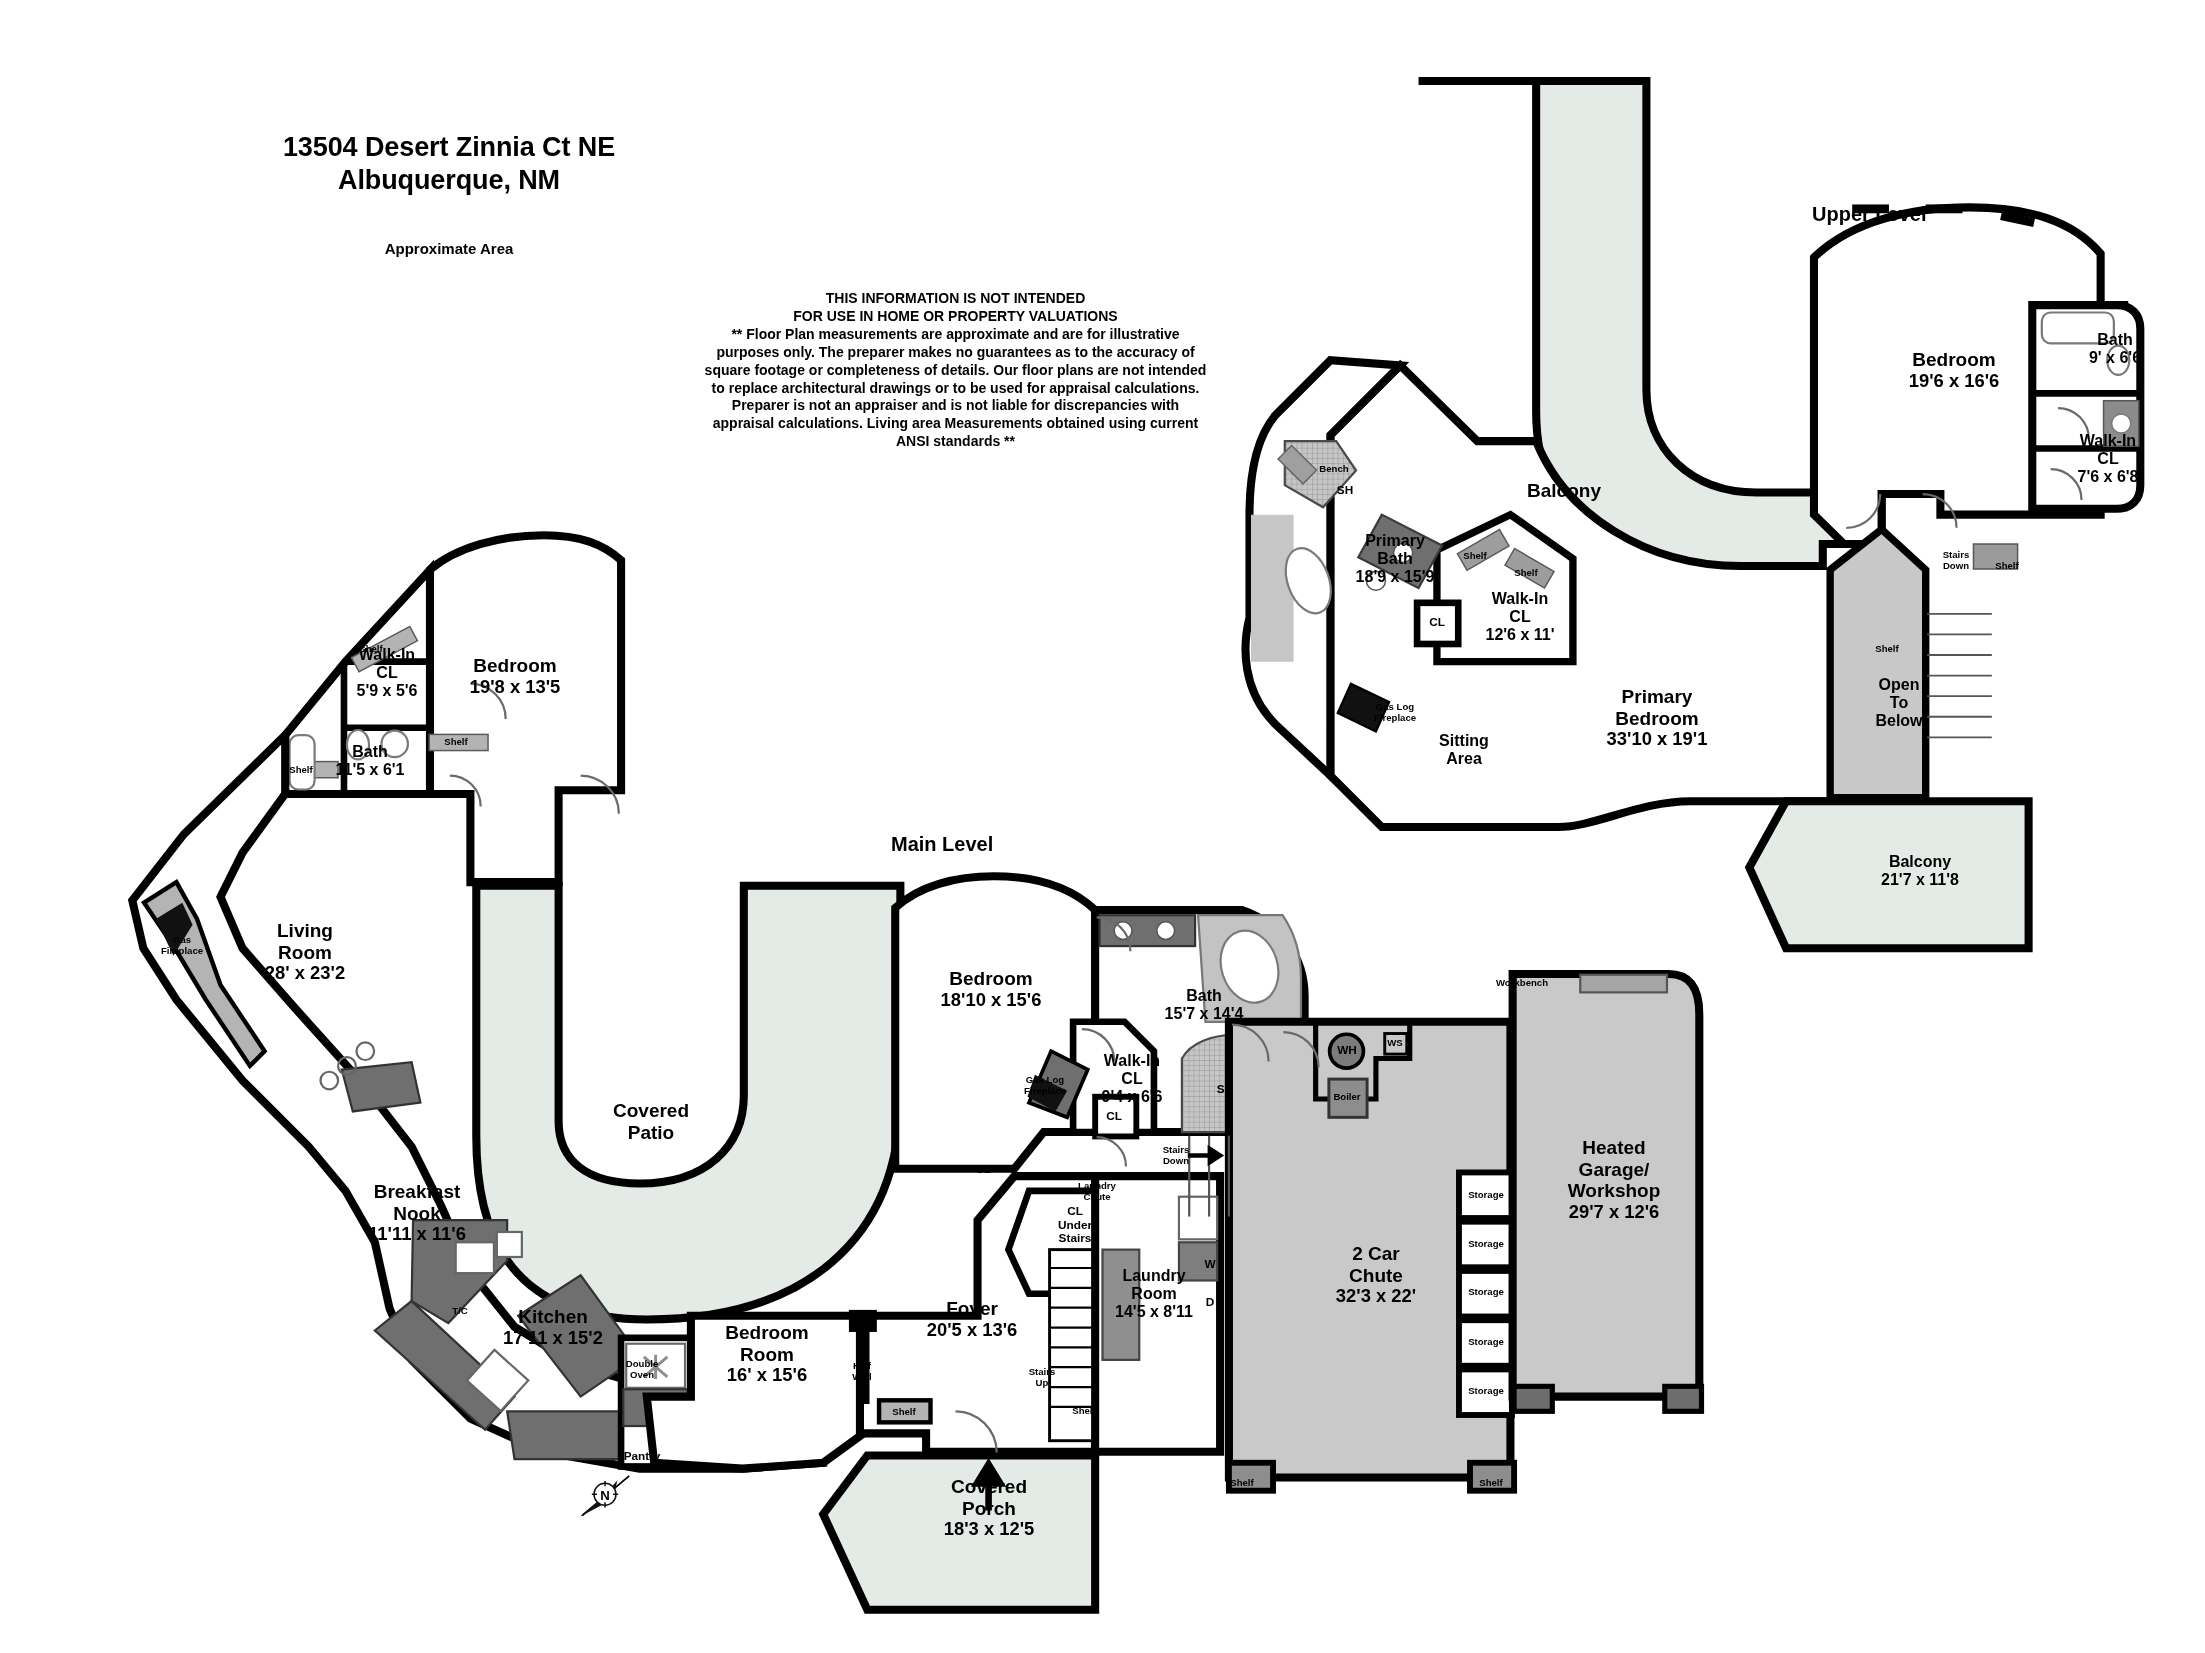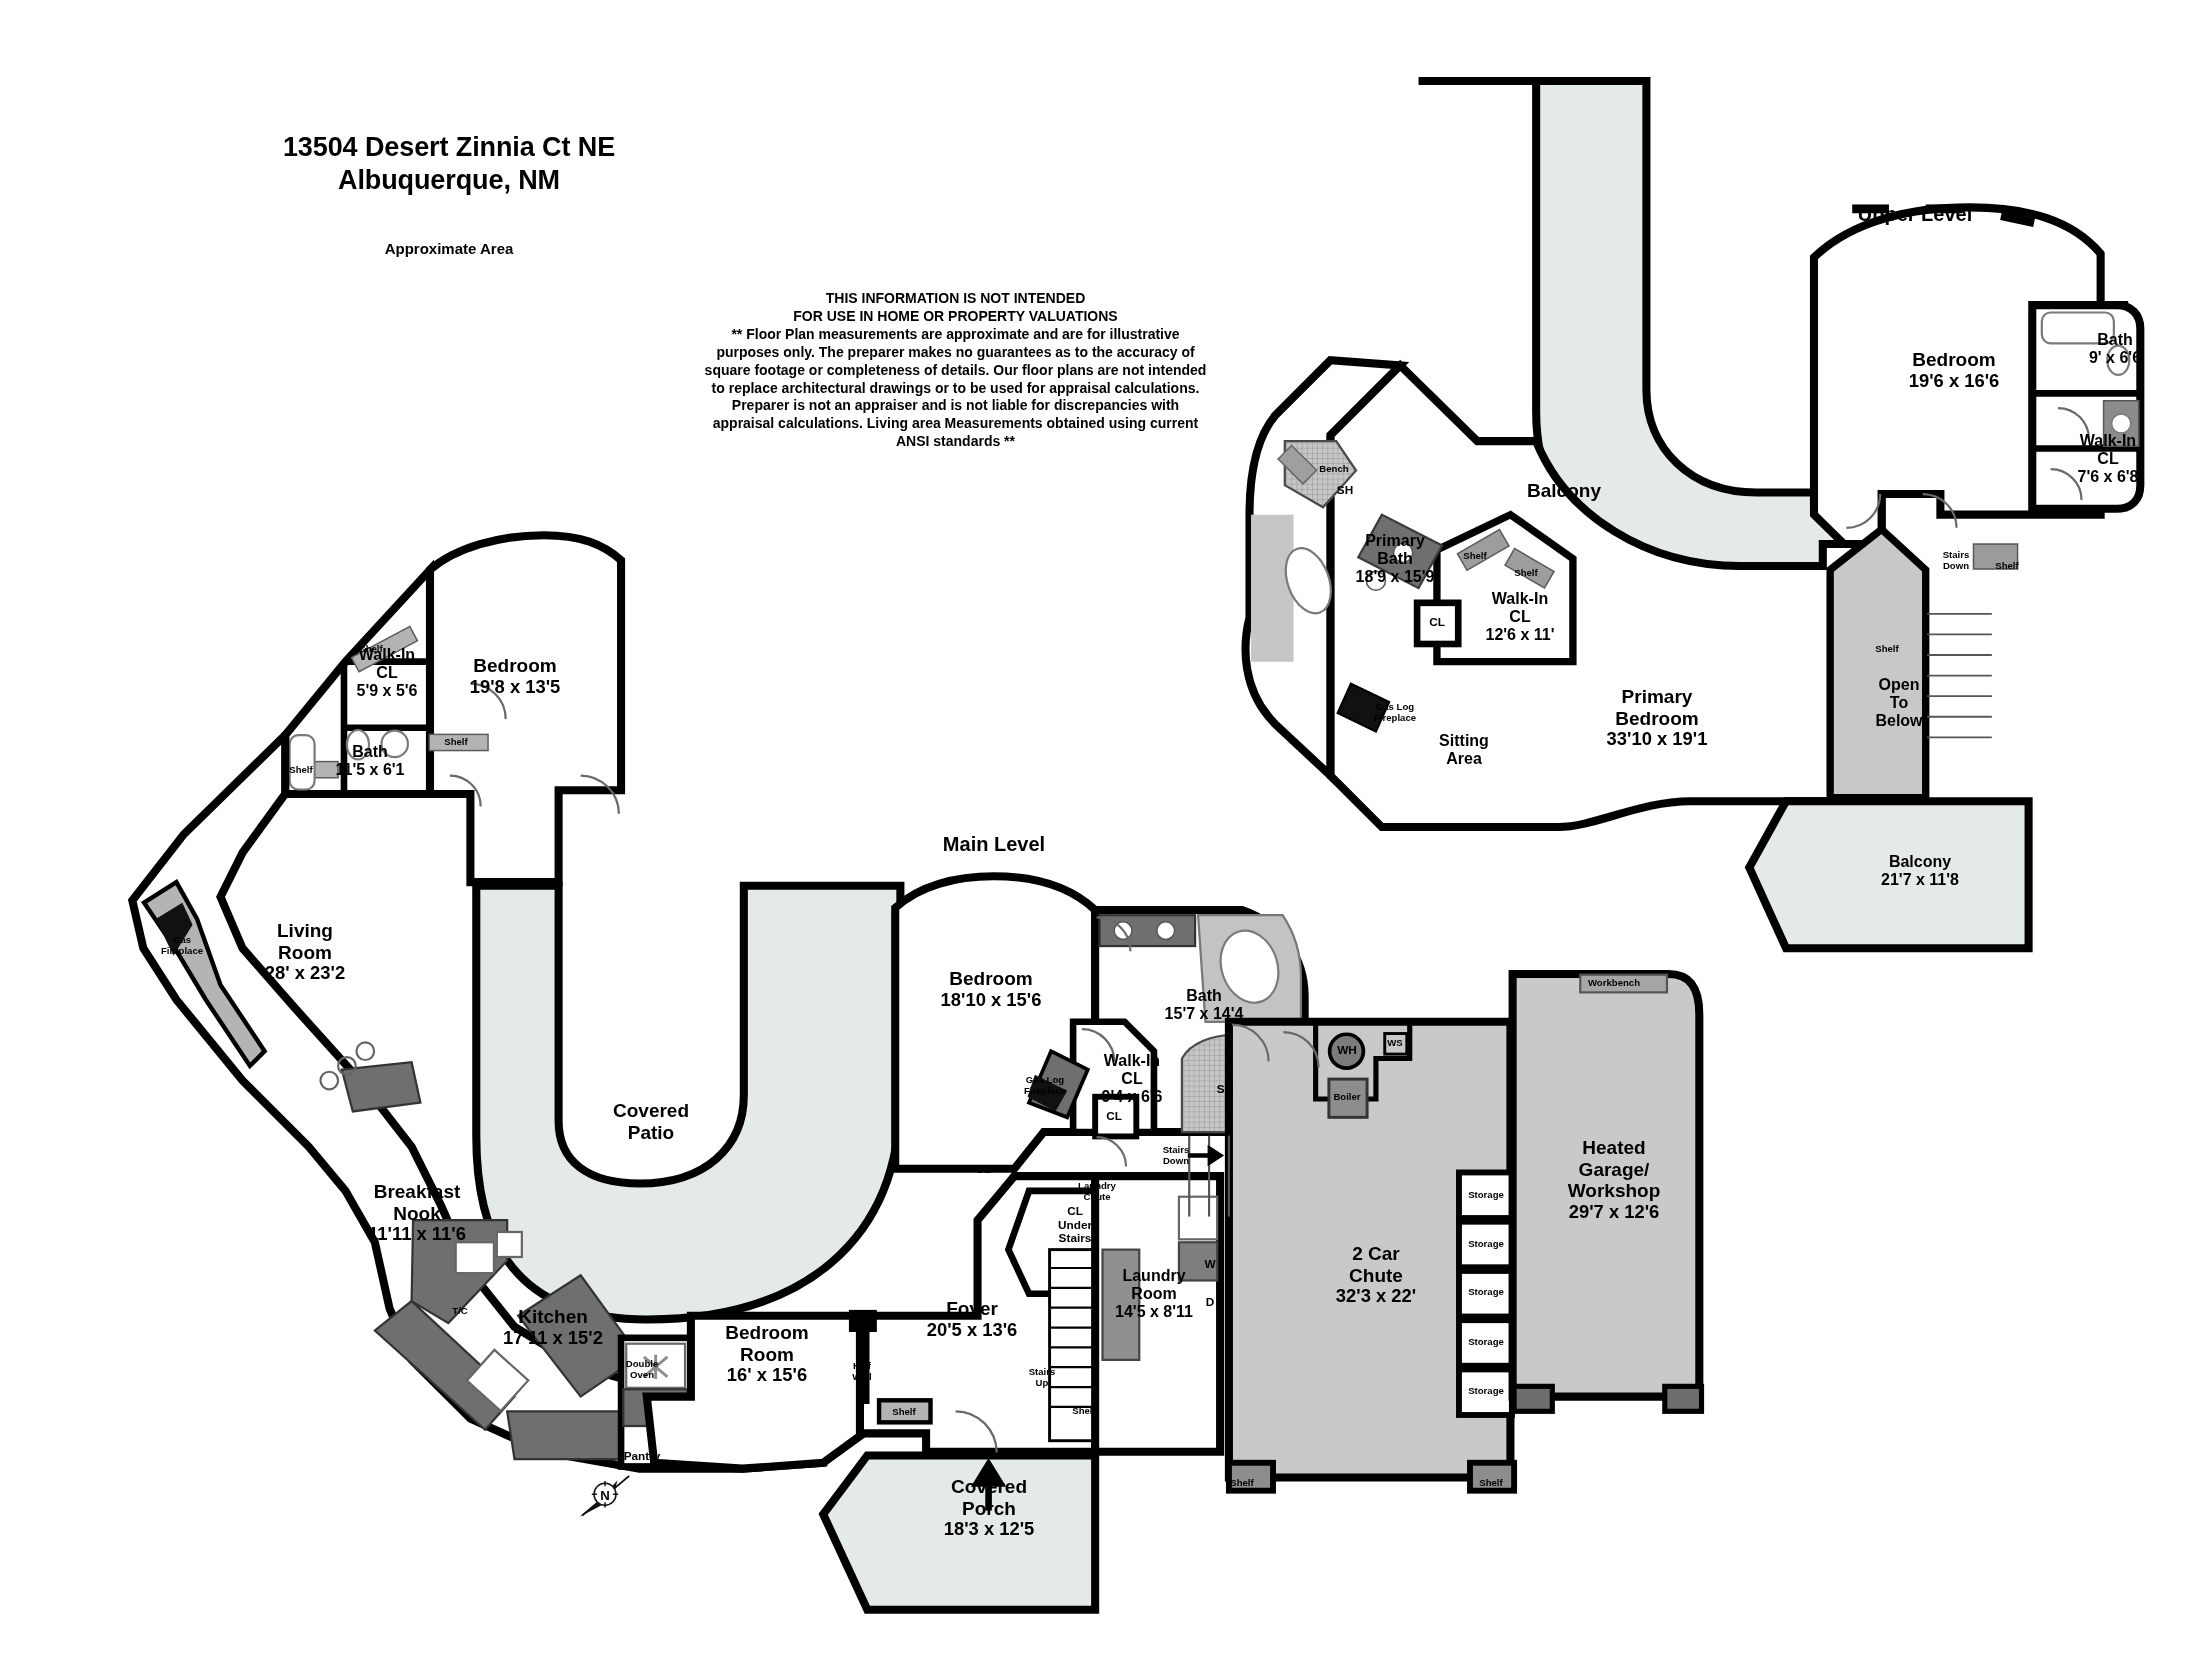--- a/index.html
+++ b/index.html
@@ -51,21 +51,21 @@
     text-align: center;
     font-weight: bold;
     font-size: 14px;
     line-height: 1.28;
   }
 
   
   .level-label {
     font-weight: bold;
     font-size: 20px;
-    text-align: center;
+    text-align: left;
     white-space: nowrap;
   }
 
   
   .room {
     position: absolute;
     text-align: center;
     font-weight: bold;
     line-height: 1.14;
     white-space: nowrap;
@@ -557,21 +557,21 @@
       </div>
       <div class="tiny mid" style="left: 1347px; top: 1051px;">
         <div>WH</div>
       </div>
       <div class="tiny" style="left: 1395px; top: 1043px;">
         <div>WS</div>
       </div>
       <div class="tiny" style="left: 1347px; top: 1097px;">
         <div>Boiler</div>
       </div>
-      <div class="tiny" style="left: 1614px; top: 983px;">
+      <div class="tiny" style="left: 1522px; top: 983px;">
         <div>Workbench</div>
       </div>
       <div class="tiny" style="left: 1486px; top: 1195px;">
         <div>Storage</div>
       </div>
       <div class="tiny" style="left: 1486px; top: 1244px;">
         <div>Storage</div>
       </div>
       <div class="tiny" style="left: 1486px; top: 1292px;">
         <div>Storage</div>

